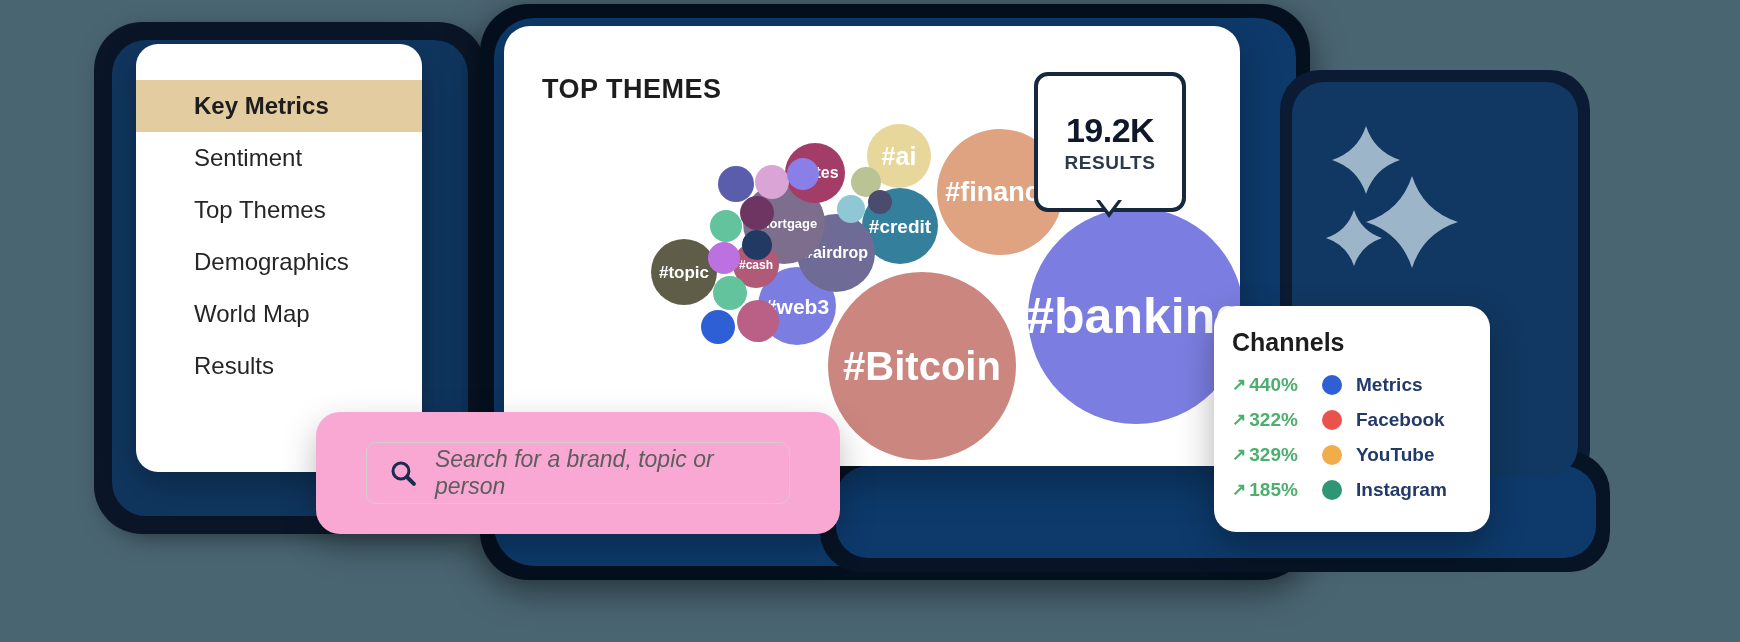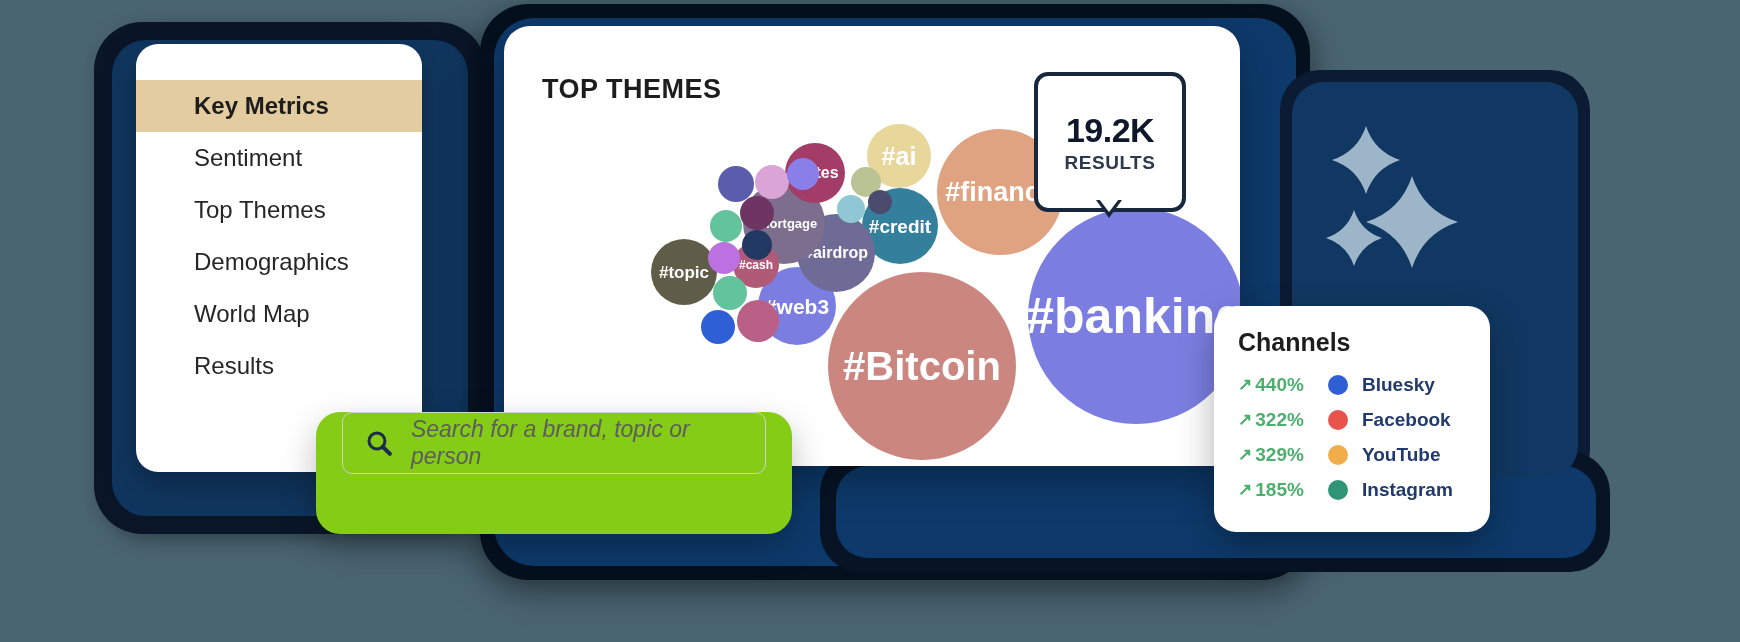--- a/index.html
+++ b/index.html
@@ -55,32 +55,32 @@
   .callout-num{font-size:34px;font-weight:bold;color:#0f172a;letter-spacing:-.5px;}
   .callout-lbl{font-size:19px;font-weight:bold;color:#2c3a4b;letter-spacing:.5px;margin-top:2px;}
   .callout-tail{position:absolute;left:1096px;top:200px;width:0;height:0;
       border-left:13px solid transparent;border-right:13px solid transparent;
       border-top:18px solid #17283c;}
   .callout-tail-in{position:absolute;left:1099px;top:199px;width:0;height:0;
       border-left:10px solid transparent;border-right:10px solid transparent;
       border-top:13px solid #ffffff;}
 
   
-  .search-card{position:absolute;left:316px;top:412px;width:476px;height:122px;
-      background:#84cc16;border-radius:24px;
+  .search-card{position:absolute;left:316px;top:412px;width:524px;height:122px;
+      background:#f9a8d4;border-radius:24px;
       box-shadow:0 14px 34px rgba(0,0,0,.26);
-      display:flex;justify-content:center;}
+      display:flex;align-items:center;justify-content:center;}
   .search-box{width:424px;height:62px;border:1.5px solid #cfcfcf;border-radius:10px;
       display:flex;align-items:center;padding-left:22px;box-sizing:border-box;}
   .search-ph{font-size:23px;font-style:italic;color:#5d5d5d;margin-left:18px;}
 
   
   .channels-card{position:absolute;left:1214px;top:306px;width:276px;height:226px;
       background:#ffffff;border-radius:22px;
-      box-shadow:0 14px 36px rgba(0,0,0,.3);padding:22px 0 0 24px;box-sizing:border-box;}
+      box-shadow:0 14px 36px rgba(0,0,0,.3);padding:22px 0 0 18px;box-sizing:border-box;}
   .channels-title{font-size:25px;font-weight:bold;color:#1d1d1d;margin-bottom:10px;}
   .channel-row{display:flex;align-items:center;height:35px;}
   .ch-pct{font-size:19px;font-weight:bold;color:#4caf6d;width:90px;display:flex;align-items:center;}
   .ch-arrow{margin-right:3px;font-size:17px;font-weight:bold;}
   .ch-dot{width:20px;height:20px;border-radius:50%;margin-right:14px;}
   .ch-name{font-size:19px;font-weight:bold;color:#223a6b;}
 </style>
 </head>
 <body>
 
@@ -207,21 +207,21 @@
 
   <div class="channels-card">
     <div class="channels-title">Channels</div>
     <div id="channel-list">
         <div class="channel-row">
           <div class="ch-pct" style="color: rgb(76, 175, 109);">
             <span class="ch-arrow">↗</span>
             <span>440%</span>
           </div>
           <div class="ch-dot" style="background: rgb(47, 95, 212);"></div>
-          <div class="ch-name">Bluesky</div>
+          <div class="ch-name">Metrics</div>
         </div>
         <div class="channel-row">
           <div class="ch-pct" style="color: rgb(76, 175, 109);">
             <span class="ch-arrow">↗</span>
             <span>322%</span>
           </div>
           <div class="ch-dot" style="background: rgb(233, 83, 75);"></div>
           <div class="ch-name">Facebook</div>
         </div>
         <div class="channel-row">

